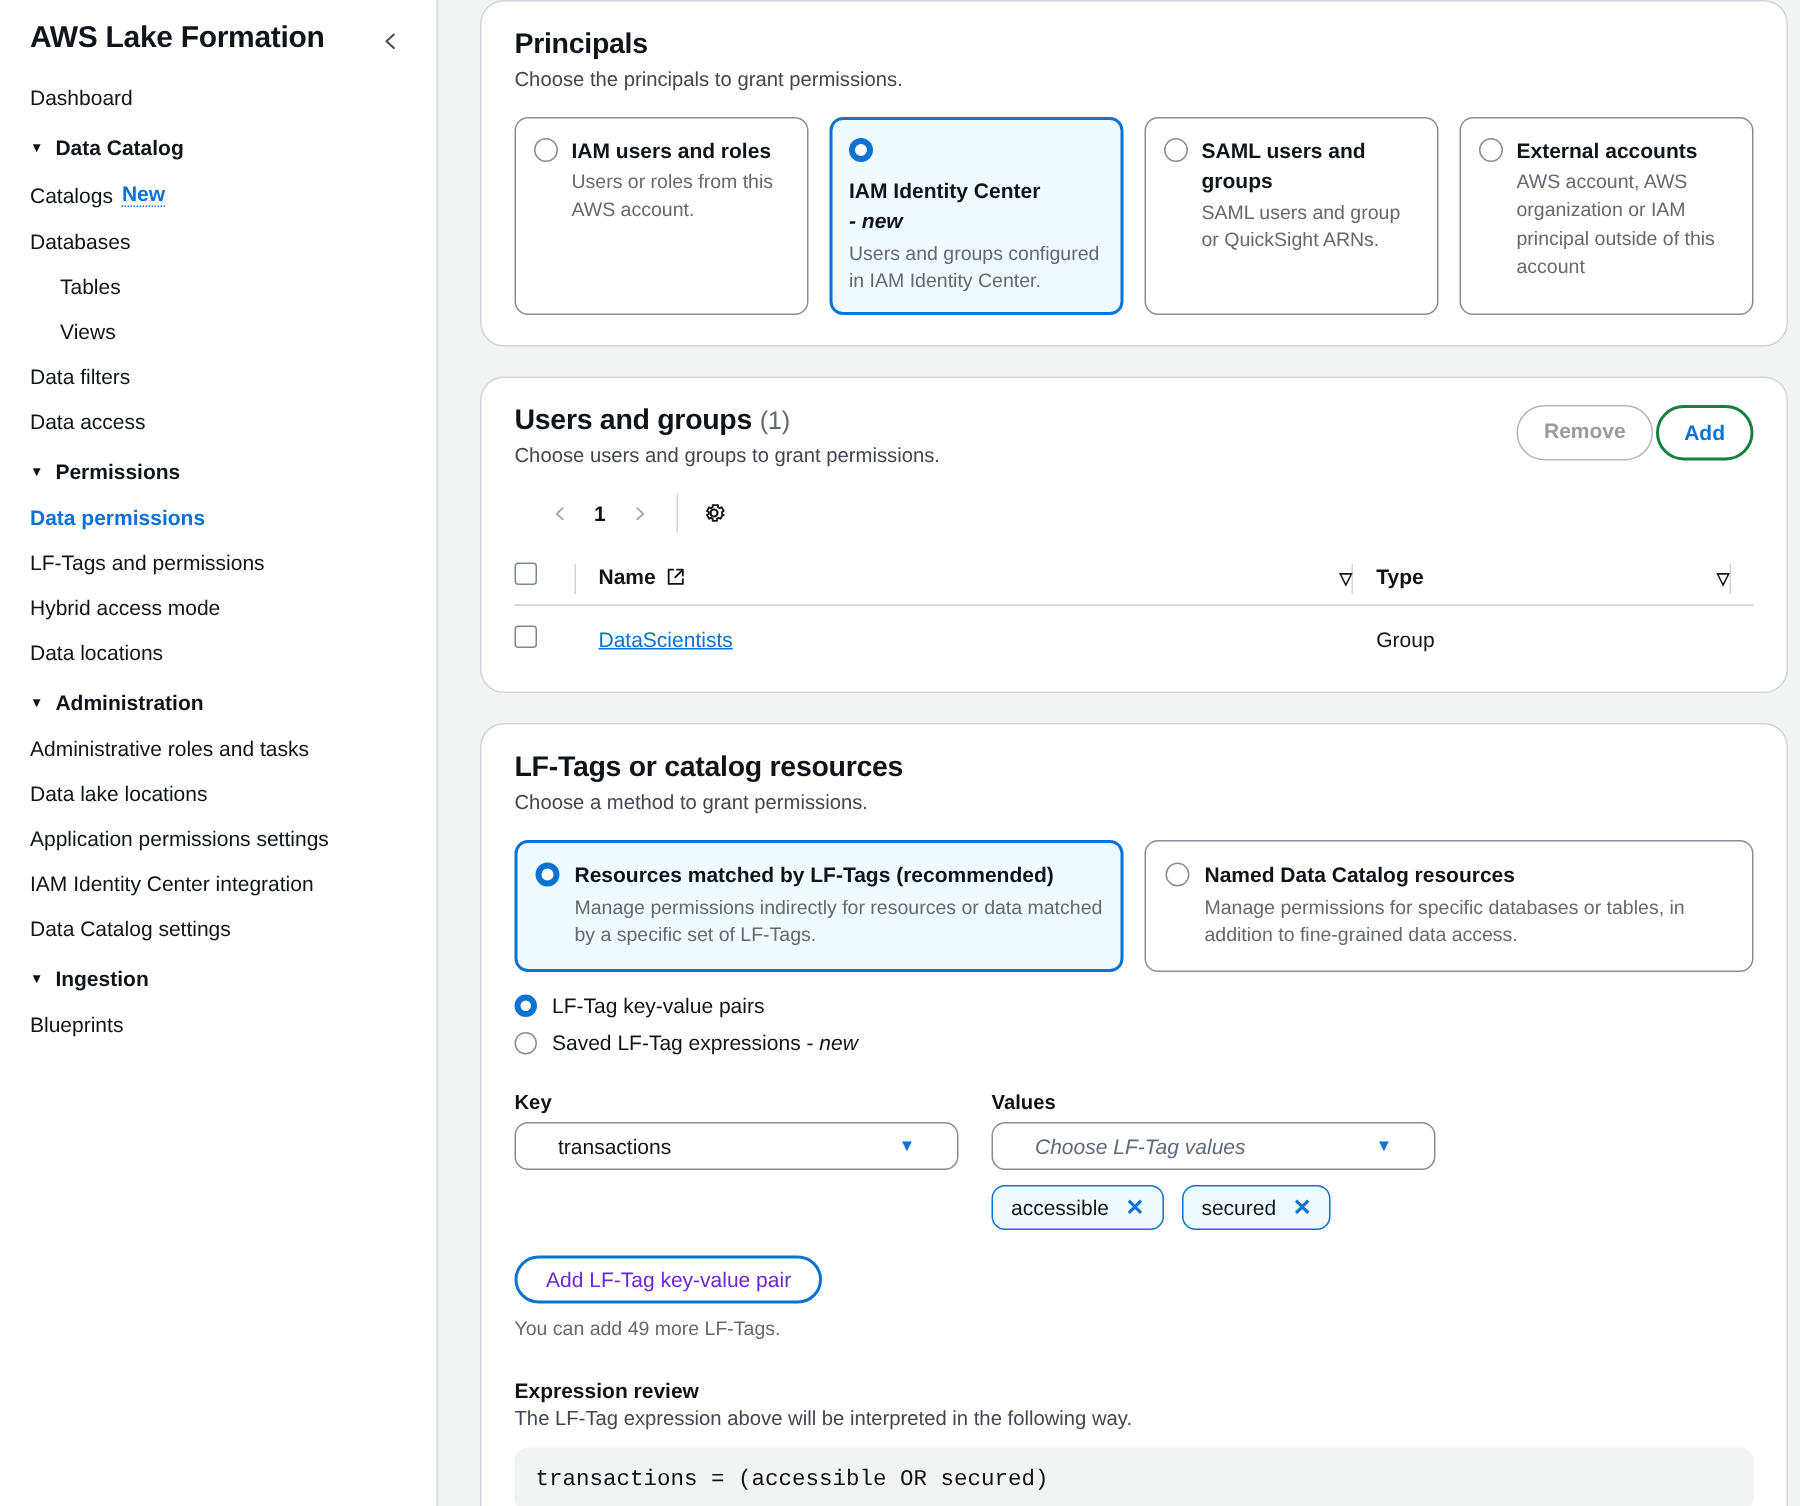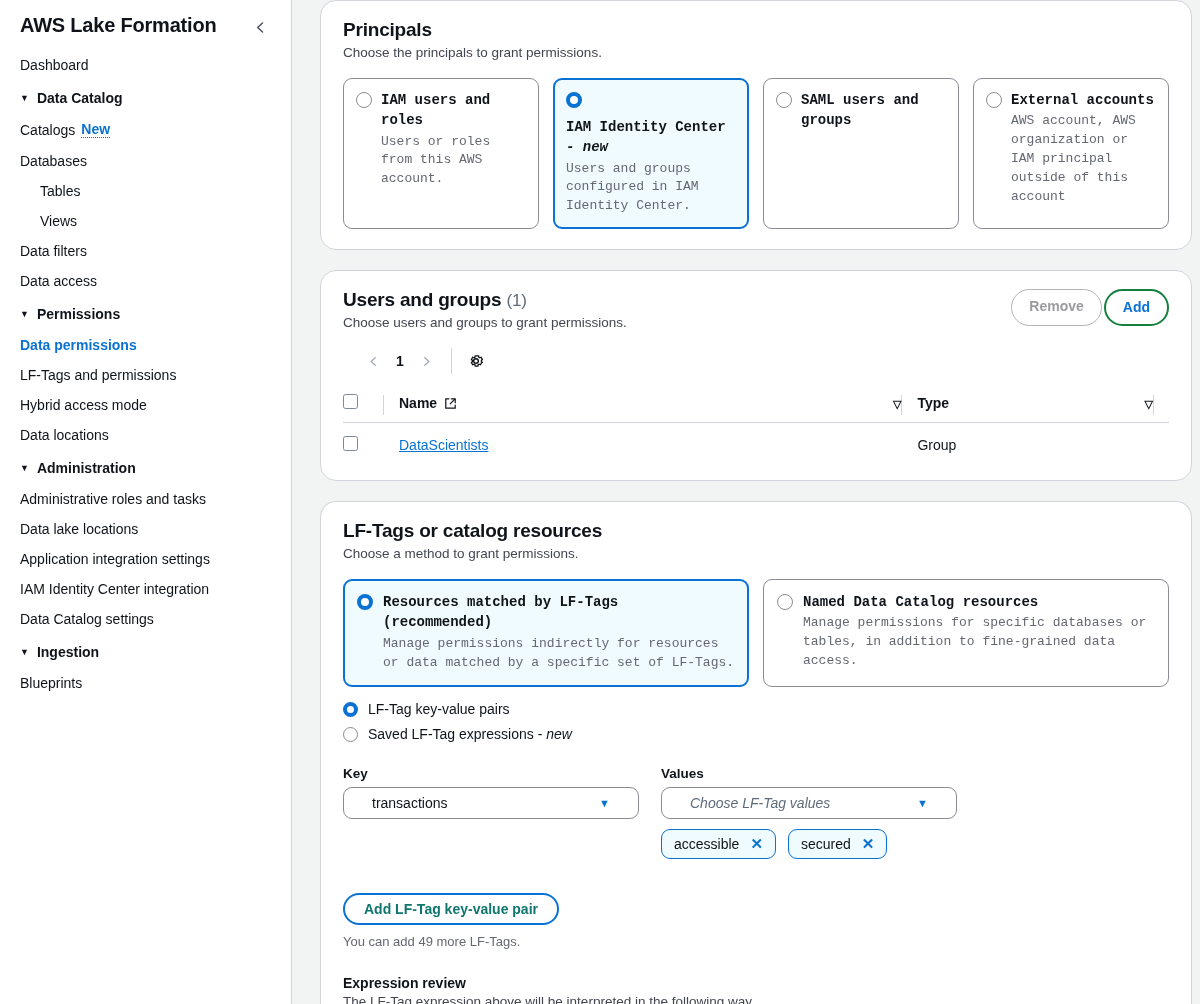--- a/index.html
+++ b/index.html
@@ -73,21 +73,21 @@
     padding: 11px 12px 12px 12px; min-height: 115px; background: #fff;
     display: flex; gap: 9px; cursor: pointer;
   }
   .tile.selected { border: 2px solid #0972d3; background: #f0fbff; padding: 10px 11px 11px 11px; flex-direction: column; }
   .radio {
     width: 16px; height: 16px; min-width: 16px; border-radius: 50%;
     border: 1.6px solid #8c8c94; background: #fff; margin-top: 2px;
     position: relative;
   }
   .radio.on { border: 4.5px solid #0972d3; background: #fff; }
-  .tile-body { flex: 1; font-family: Liberation Mono, monospace; }
+  .tile-body { flex: 1; }
   .tile-title { font-size: 14px; font-weight: bold; color: #0f141a; line-height: 1.45; }
   .tile-title .ital { font-style: italic; font-weight: bold; }
   .tile-desc { font-size: 13px; color: #656871; margin-top: 2px; line-height: 1.45; }
 
   
   .row-between { display: flex; align-items: flex-start; justify-content: space-between; }
   .btns { display: flex; gap: 2px; }
   .btn {
     border-radius: 20px; padding: 5px 17px; font-size: 14px; font-weight: bold;
     background: #fff; cursor: pointer; line-height: 1.6;
@@ -153,23 +153,23 @@
 
   .chips { display: flex; gap: 12px; margin-top: 10px; }
   .chip {
     border: 1.6px solid #0972d3; border-radius: 9px; background: #f0fbff;
     padding: 5px 12px; display: flex; align-items: center; gap: 11px;
     font-size: 14px; color: #0f141a; cursor: pointer;
   }
   .chip .x { color: #0972d3; font-size: 15px; font-weight: bold; }
 
   .add-btn {
-    display: inline-block; border: 2px solid #0972d3; color: #0f766e;
-    border-radius: 20px; padding: 6px 19px; font-size: 14px; font-weight: bold;
-    margin-top: 34px; background: #fff; cursor: pointer;
+    display: inline-block; border: 2px solid #0972d3; color: #6d28d9;
+    border-radius: 20px; padding: 6px 19px; font-size: 14px; font-weight: normal;
+    margin-top: 17px; background: #fff; cursor: pointer;
   }
   .hint { font-size: 13px; color: #656871; margin-top: 9px; }
 
   .expr-title { font-size: 14px; font-weight: bold; color: #0f141a; margin-top: 26px; }
   .expr-sub { font-size: 13.5px; color: #424650; margin-top: 3px; }
   .expr-box {
     margin-top: 12px; background: #f2f3f3; border-radius: 9px;
     padding: 13px 14px; font-family: "Liberation Mono", monospace;
     font-size: 15px; color: #0f141a;
   }
@@ -242,21 +242,21 @@
         <span class="caret">▼</span>
         <span>Administration</span>
       </div>
       <div class="sb-item">
         <span>Administrative roles and tasks</span>
       </div>
       <div class="sb-item">
         <span>Data lake locations</span>
       </div>
       <div class="sb-item">
-        <span>Application integration settings</span>
+        <span>Application permissions settings</span>
       </div>
       <div class="sb-item">
         <span>IAM Identity Center integration</span>
       </div>
       <div class="sb-item">
         <span>Data Catalog settings</span>
       </div>
 
       <div class="sb-group">
         <span class="caret">▼</span>
@@ -294,20 +294,21 @@
                   <span class="ital">- new</span>
                 </div>
                 <div class="tile-desc">Users and groups configured in IAM Identity Center.</div>
               </div>
             </div>
 
             <div class="tile">
               <span class="radio"></span>
               <div class="tile-body">
                 <div class="tile-title">SAML users and groups</div>
+                <div class="tile-desc">SAML users and group or QuickSight ARNs.</div>
               </div>
             </div>
 
             <div class="tile">
               <span class="radio"></span>
               <div class="tile-body">
                 <div class="tile-title">External accounts</div>
                 <div class="tile-desc">AWS account, AWS organization or IAM principal outside of this account</div>
               </div>
             </div>

